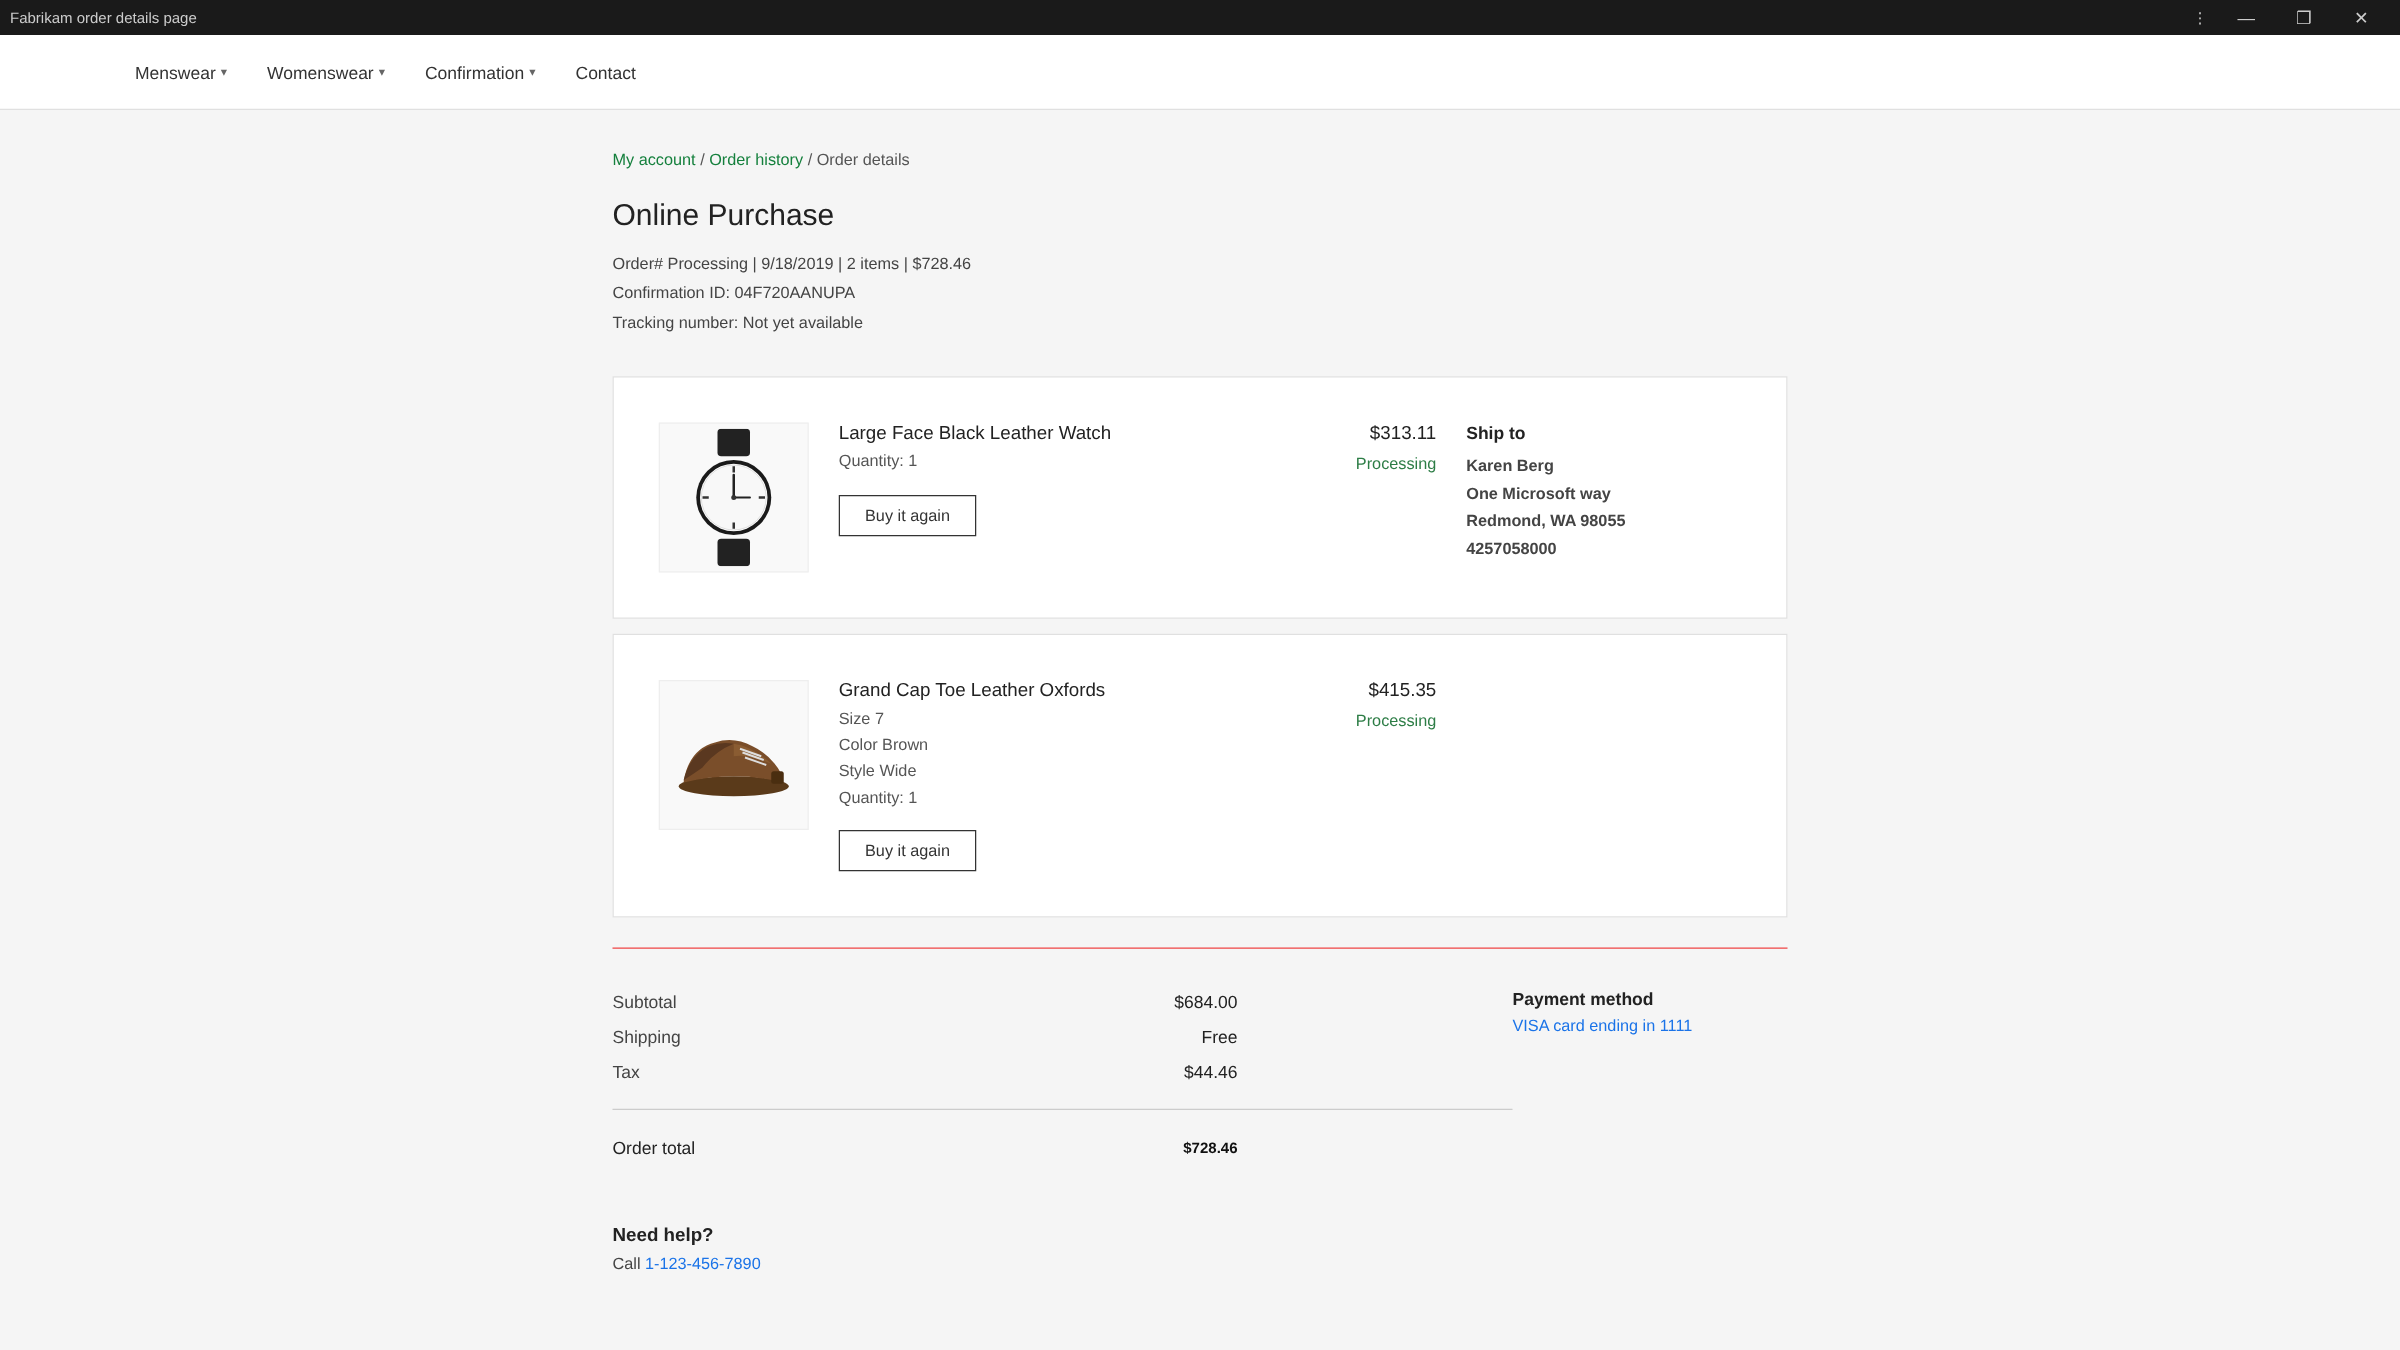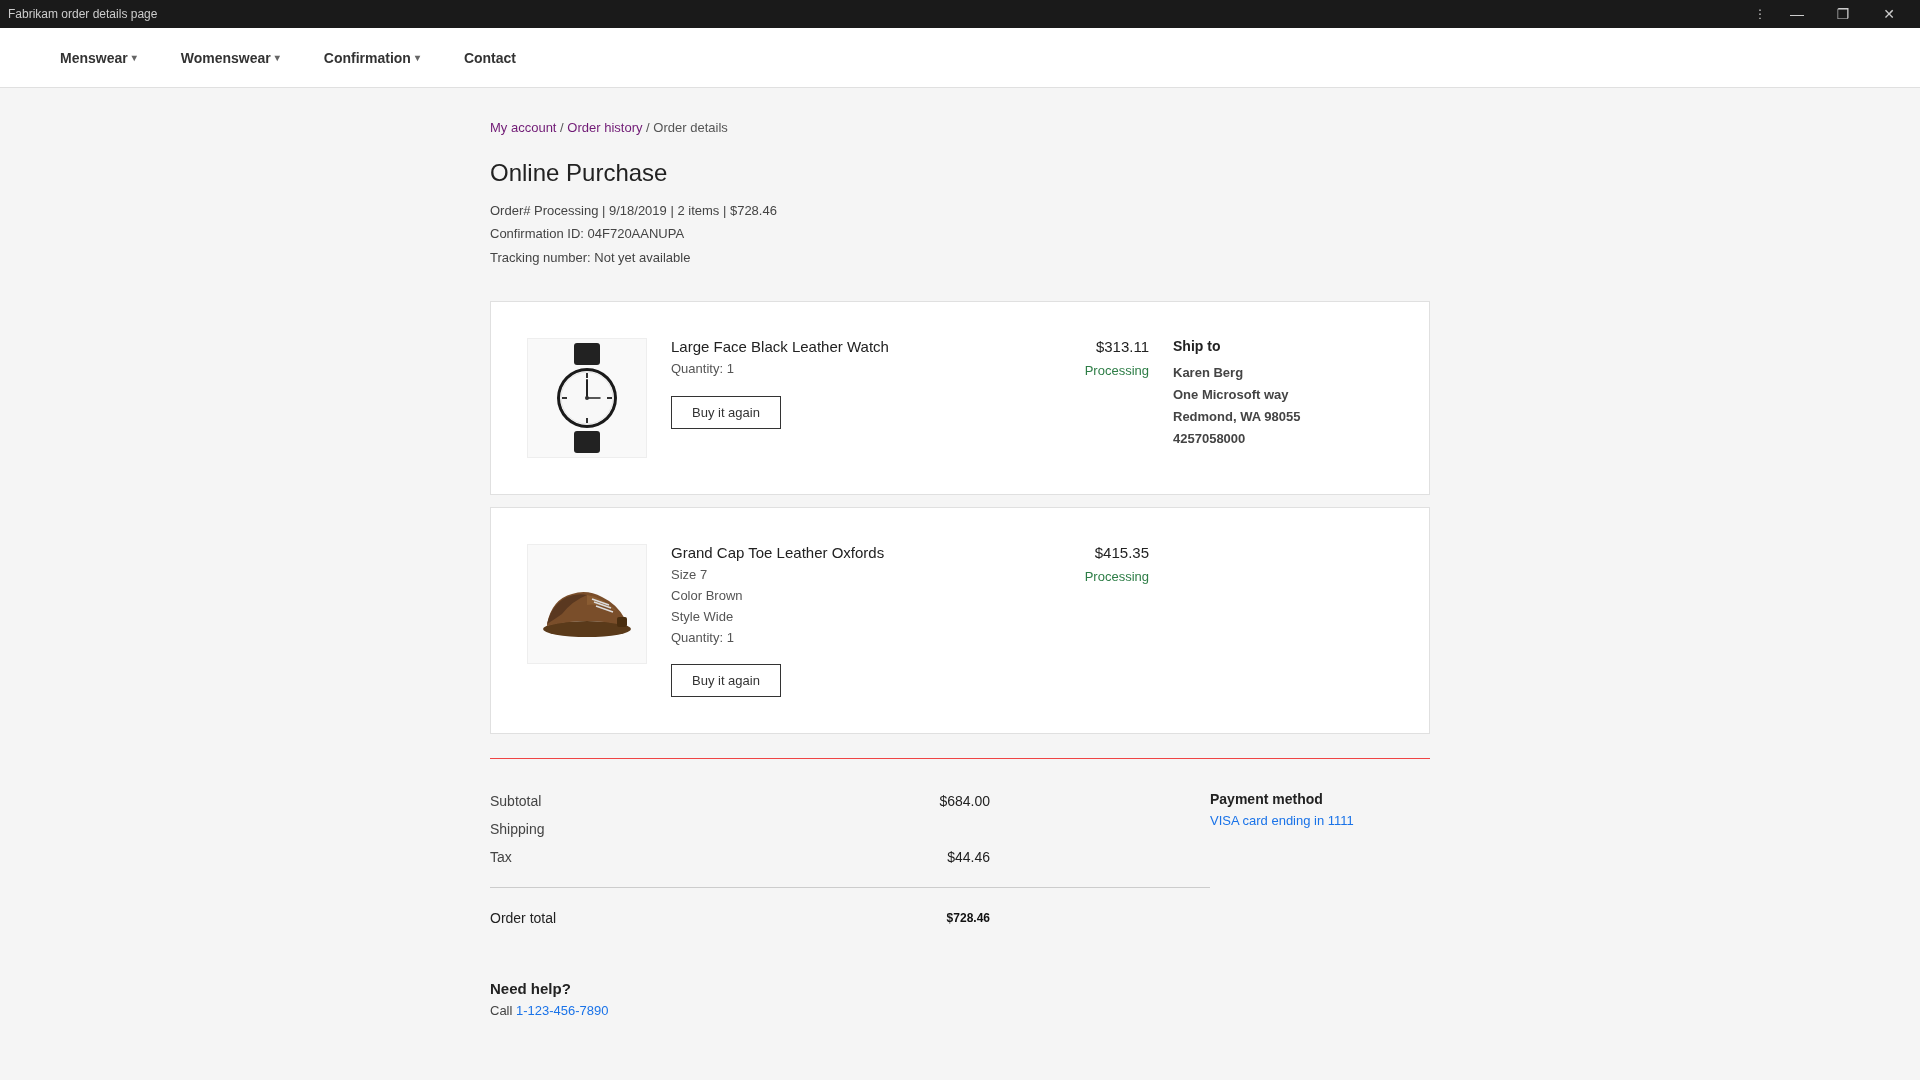--- a/index.html
+++ b/index.html
@@ -33,26 +33,25 @@
     }
     .title-bar-menu { width: 28px; height: 28px; display: flex; align-items: center; justify-content: center; cursor: pointer; color: #ccc; }
 
     
     .page-wrapper { background: #f5f5f5; min-height: calc(1080px - 28px); }
 
     
     nav {
       background: white;
       border-bottom: 1px solid #e0e0e0;
-      padding: 0 60px;
+      padding: 0 108px;
       height: 60px;
       display: flex;
       align-items: center;
-      gap: 44px;
-      font-weight: bold;
+      gap: 32px;
     }
     .nav-item {
       display: flex;
       align-items: center;
       gap: 4px;
       cursor: pointer;
       font-size: 14px;
       color: #333;
       padding: 8px 0;
       text-decoration: none;
@@ -66,21 +65,21 @@
       padding: 32px 80px;
     }
 
     
     .breadcrumb {
       font-size: 13px;
       color: #555;
       margin-bottom: 24px;
     }
     .breadcrumb a {
-      color: #701a75;
+      color: #15803d;
       text-decoration: none;
       cursor: pointer;
     }
     .breadcrumb span { color: #555; }
 
     
     .page-title {
       font-size: 24px;
       font-weight: 400;
       color: #222;
@@ -400,20 +399,21 @@
 
     <div class="order-summary">
       <div class="summary-with-payment">
         <div class="summary-lines">
           <div class="summary-row">
             <div class="summary-label">Subtotal</div>
             <div class="summary-value">$684.00</div>
           </div>
           <div class="summary-row shipping">
             <div class="summary-label">Shipping</div>
+            <div class="summary-value">Free</div>
           </div>
           <div class="summary-row">
             <div class="summary-label">Tax</div>
             <div class="summary-value">$44.46</div>
           </div>
           <hr class="divider">
           <div class="summary-row total">
             <div class="summary-label">Order total</div>
             <div class="summary-value">$728.46</div>
           </div>

